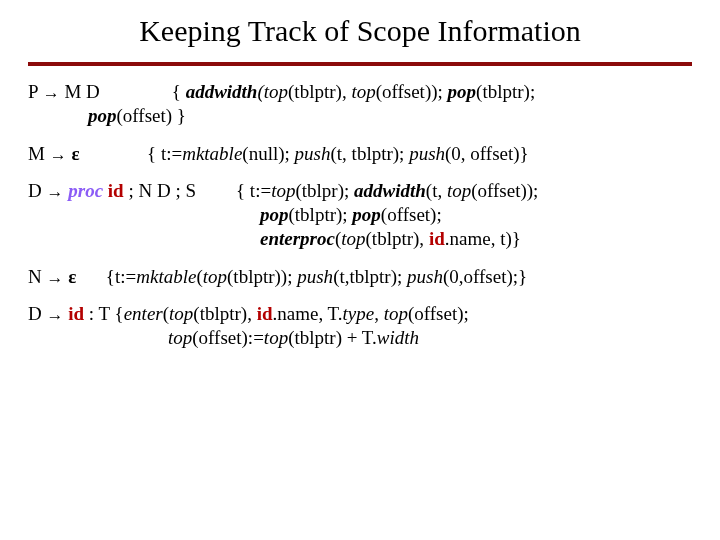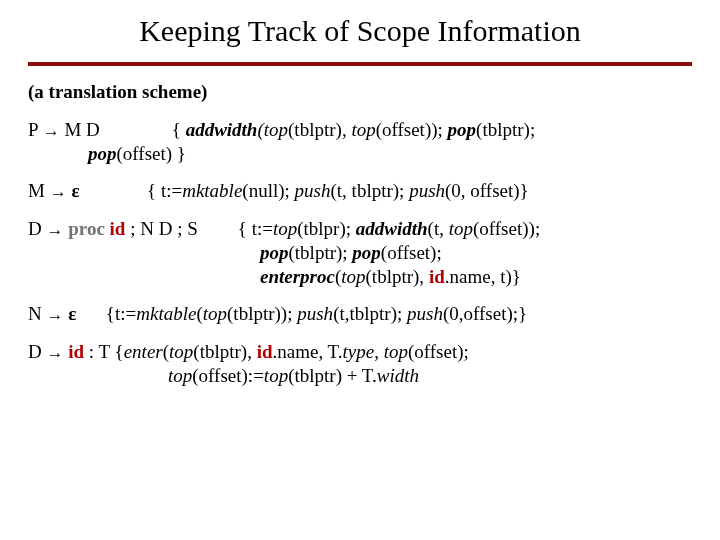--- a/index.html
+++ b/index.html
@@ -42,21 +42,21 @@
     margin-bottom: 14px;
   }
   .arrow {
     font-family: Arial, sans-serif;
     font-size: 17px;
     display: inline-block;
     vertical-align: baseline;
   }
   .ital { font-style: italic; }
   .bold { font-weight: bold; }
-  .blue { color: #737373; }
+  .blue { color: #8b5cf6; font-style: italic; }
   .red  { color: #b30000; }
   .sub {
     font-size: 0.7em;
     vertical-align: sub;
     position: relative;
     top: 0.15em;
   }
   
   .line {
     display: flex;
@@ -80,21 +80,20 @@
 </head>
 <body>
 
 <div class="slide">
 
   <div class="title">Keeping Track of Scope Information</div>
   <div class="rule"></div>
 
   <div class="content">
 
-    <div class="subtitle">(a translation scheme)</div>
 
     <div class="row">
       <div class="line">
         <span class="lhs">
           <span>P</span>
           <span class="arrow">→</span>
           <span>M D</span>
         </span>
         <span class="gap-xl"></span>
         <span>

